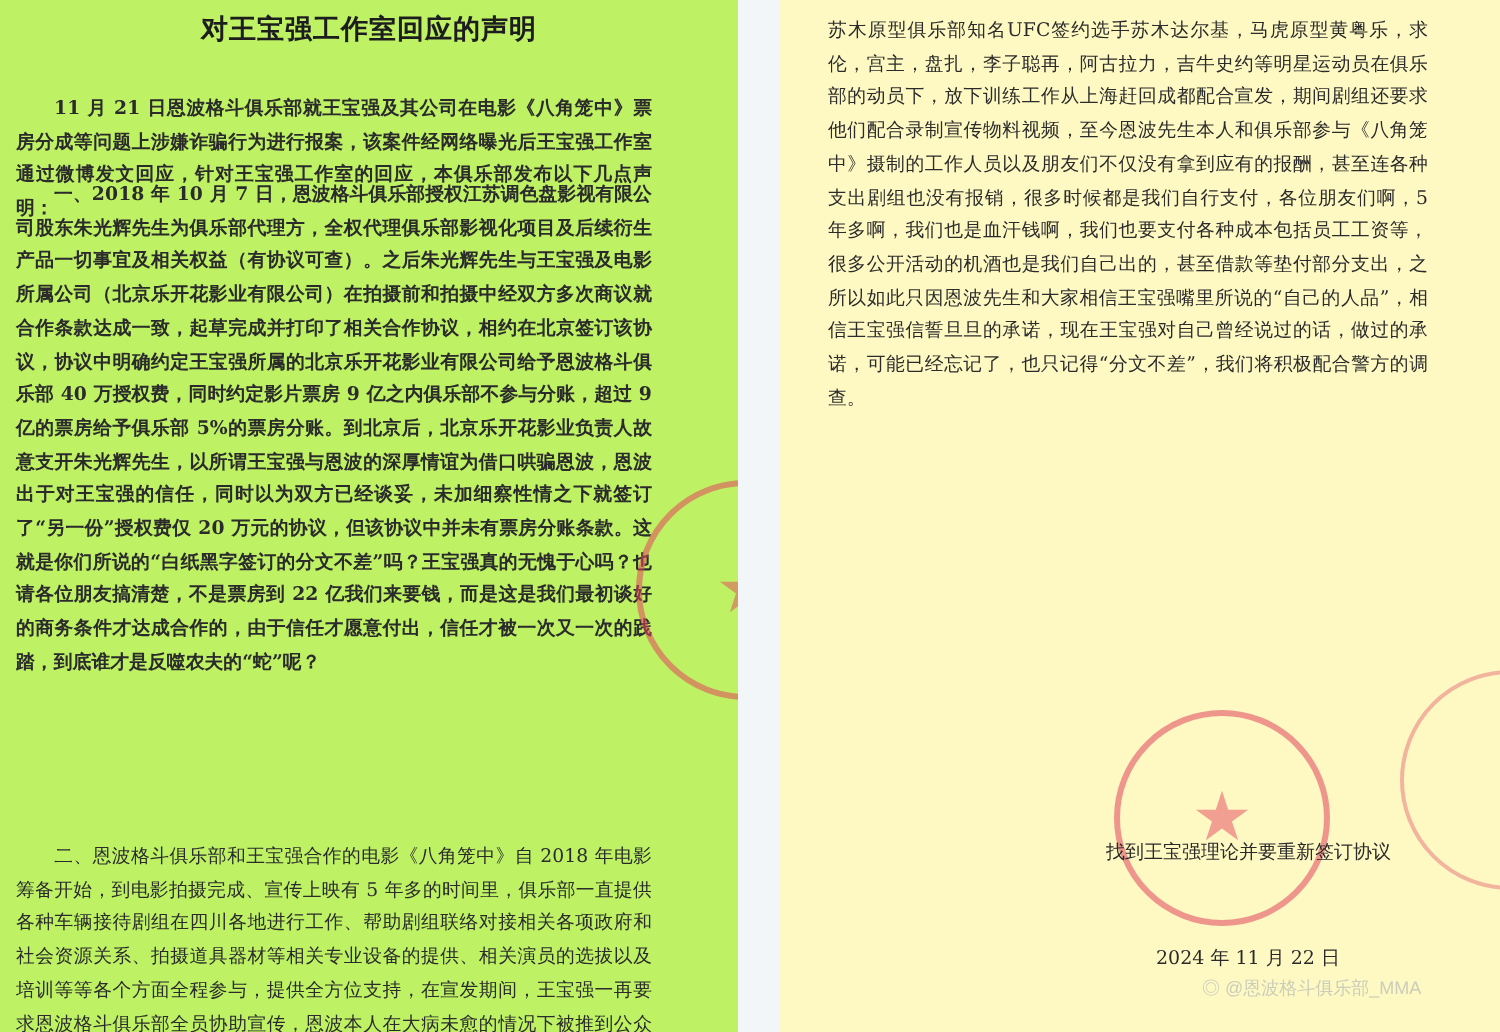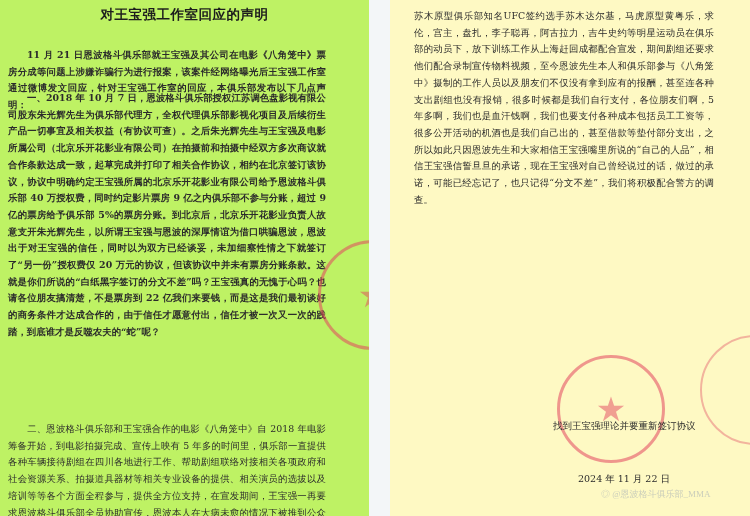--- a/index.html
+++ b/index.html
@@ -44,21 +44,21 @@
   .seal .star {
     position: absolute; left: 50%; top: 50%;
     transform: translate(-50%, -50%);
     color: rgba(225, 70, 95, 0.5); font-size: 34px; line-height: 1;
   }
   .signature {
     position: absolute; font-size: 9.5px; color: #2a2a2a;
   }
   .watermark {
     position: absolute; left: 601px; top: 488px;
-    font-family: Liberation Serif, serif;
+    font-family: Liberation Sans, sans-serif;
     font-size: 9px; color: rgba(160,170,180,0.55);
     white-space: nowrap;
   }
 </style>
 </head>
 <body>
 
 <div class="page left">
   <div class="title">对王宝强工作室回应的声明</div>
 

